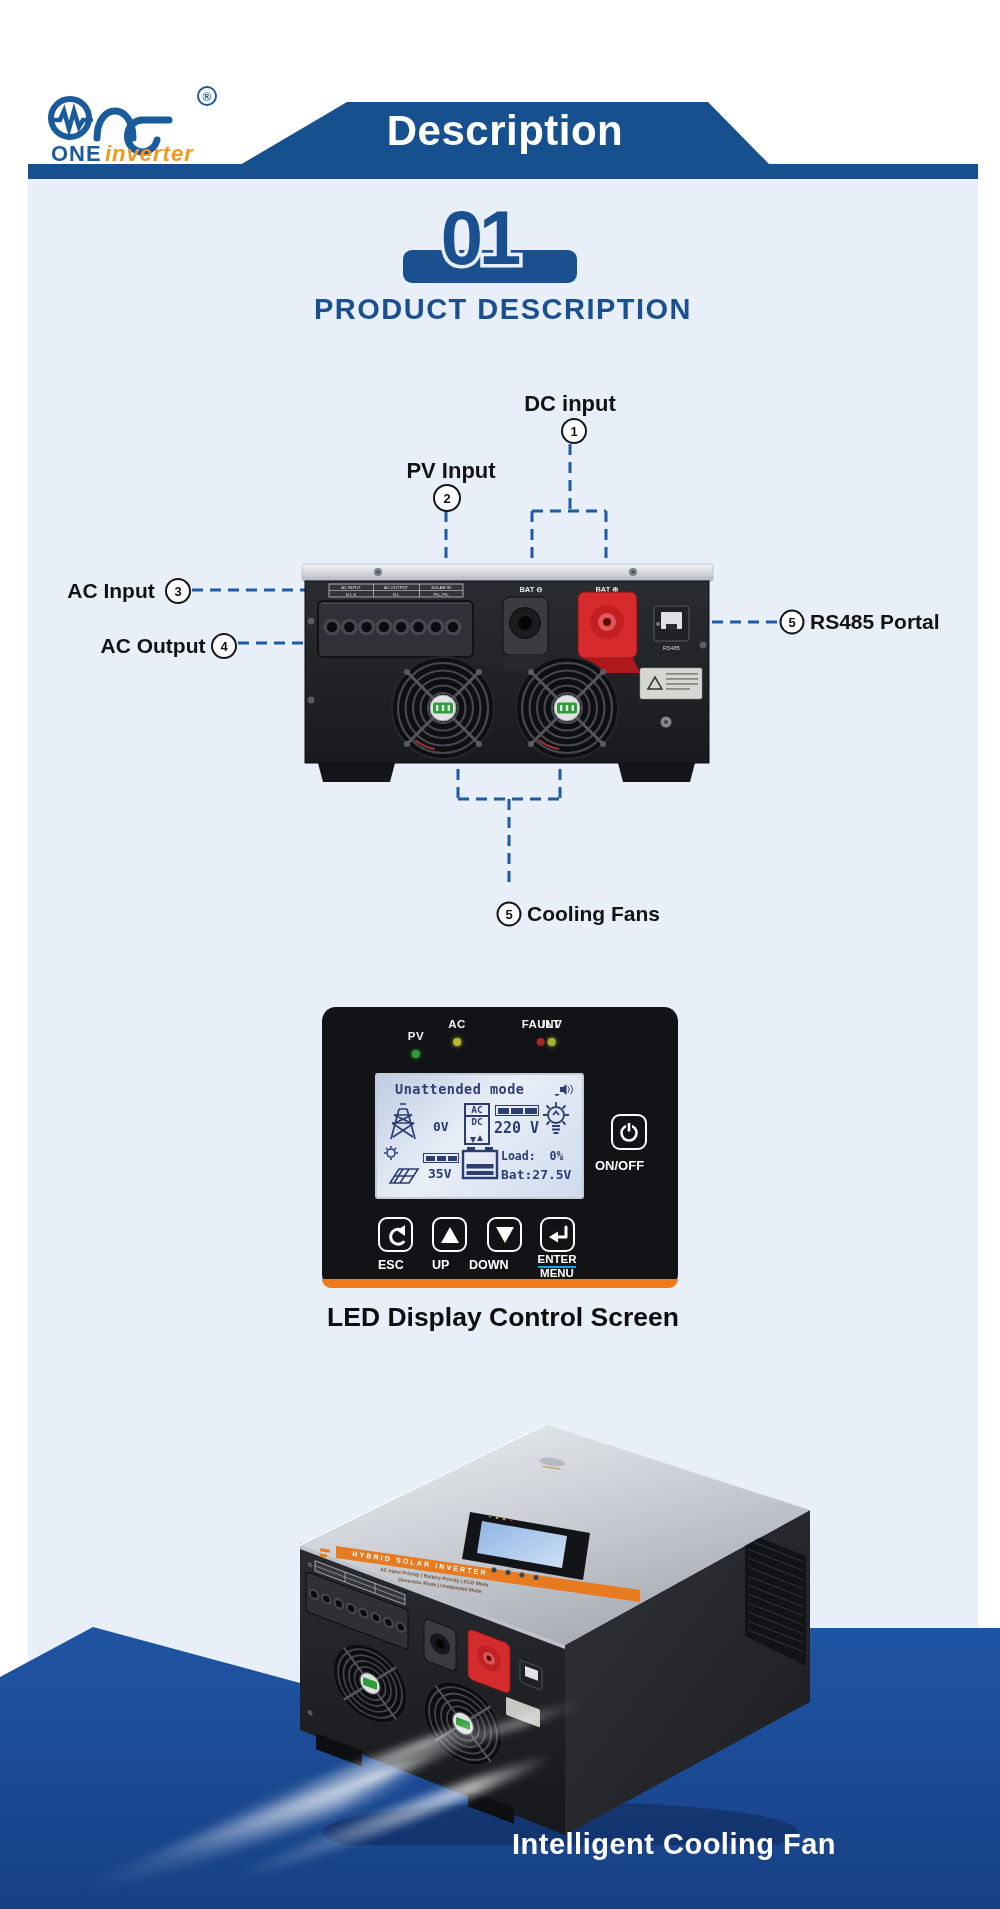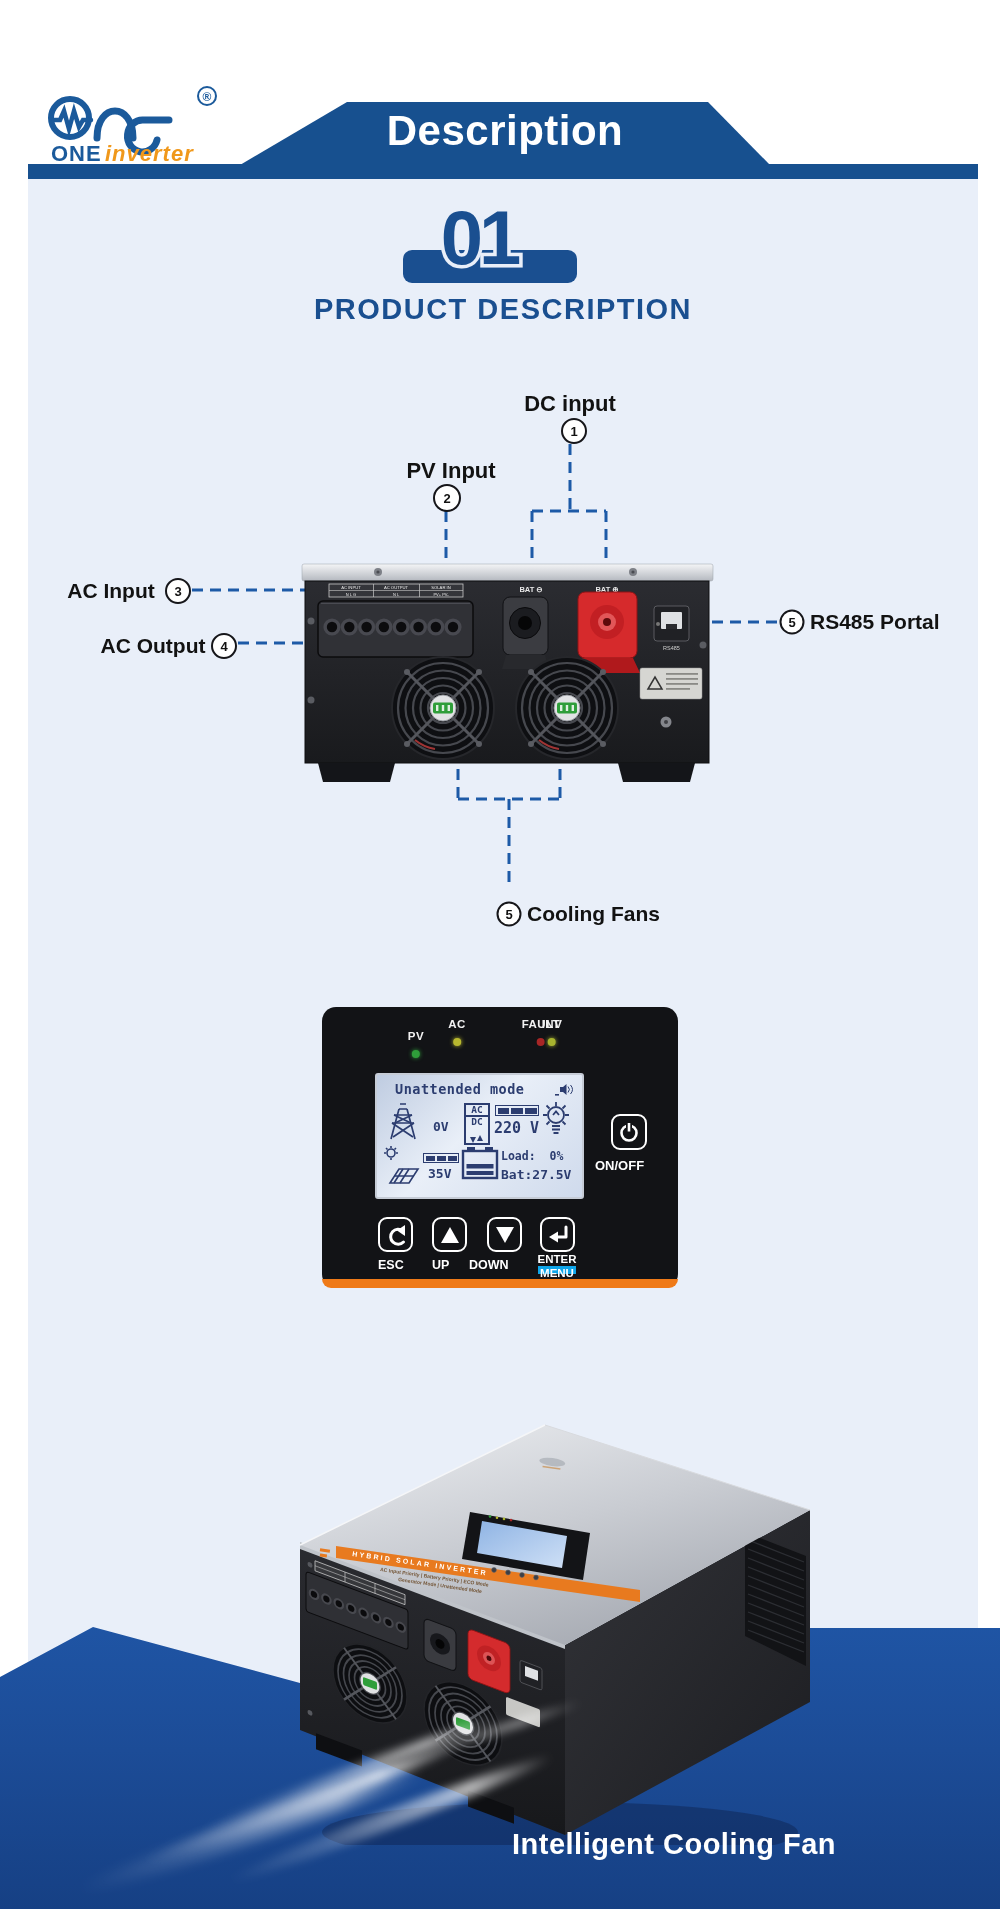--- a/index.html
+++ b/index.html
@@ -32,21 +32,21 @@
     background:linear-gradient(135deg,#bfcce1 0%,#e9eff8 45%,#cfdaec 100%);color:#2c3d70;
     font-family:"DejaVu Sans Mono",monospace;overflow:hidden;}
   .lcd .t{position:absolute;font-weight:bold;}
   .gauge{position:absolute;border:1.5px solid #2c3d70;display:flex;gap:2px;padding:1.5px;box-sizing:border-box;}
   .gauge i{flex:1;background:#2c3d70;}
   .btn{position:absolute;width:35px;height:35px;border:2.5px solid #fff;border-radius:9px;box-sizing:border-box;
     display:flex;align-items:center;justify-content:center;}
   .blabel{position:absolute;width:36px;text-align:left;color:#fff;font-size:12.5px;font-weight:bold;}
   .enterlabel{position:absolute;left:209px;top:246px;width:52px;text-align:center;color:#fff;
     font-size:11.5px;font-weight:bold;line-height:1.2;}
-  .enterlabel .u{border-bottom:8px solid #0ea5e9;padding-bottom:1px;}
+  .enterlabel .u{border-bottom:2px solid #0ea5e9;padding-bottom:1px;}
   .cpanel-caption{position:absolute;left:28px;top:1302px;width:950px;text-align:center;color:#0e0e0e;
     font-size:26.5px;font-weight:bold;}
 
   
   .platform{position:absolute;left:0;top:1620px;width:1000px;height:289px;
     background:linear-gradient(180deg,#1f55a5 0%,#1c4c97 45%,#164084 100%);
     clip-path:polygon(0 57px,93px 7px,300px 63px,700px 63px,788px 8px,1000px 8px,1000px 289px,0 289px);}
   .streak{position:absolute;border-radius:50%;filter:blur(4px);
     background:linear-gradient(90deg,rgba(255,255,255,0) 0%,rgba(255,255,255,.25) 30%,rgba(255,255,255,.9) 75%,rgba(255,255,255,0) 100%);}
   .product-caption{position:absolute;left:0;top:1828px;width:836px;text-align:right;color:#fff;
@@ -401,20 +401,21 @@
     <div class="blabel" style="left:110px;top:251px;">UP</div>
     <div class="blabel" style="left:147px;top:251px;width:40px;">DOWN</div>
     <div class="enterlabel">
       <span class="u">ENTER</span>
       <div>MENU</div>
     </div>
 
     <div class="orange"></div>
   </div>
 
+  <div class="cpanel-caption">LED Display Control Screen</div>
 
   <div class="platform"></div>
 
   <svg class="abs" style="left:270px;top:1395px;" width="560" height="450" viewBox="270 1395 560 450">
     <defs>
       <linearGradient id="gTop" x1="0" y1="0" x2=".6" y2="1">
         <stop offset="0" stop-color="#eef0f3"></stop>
           <stop offset=".55" stop-color="#c9ccd2"></stop>
           <stop offset="1" stop-color="#a7abb3"></stop>
       </linearGradient>

